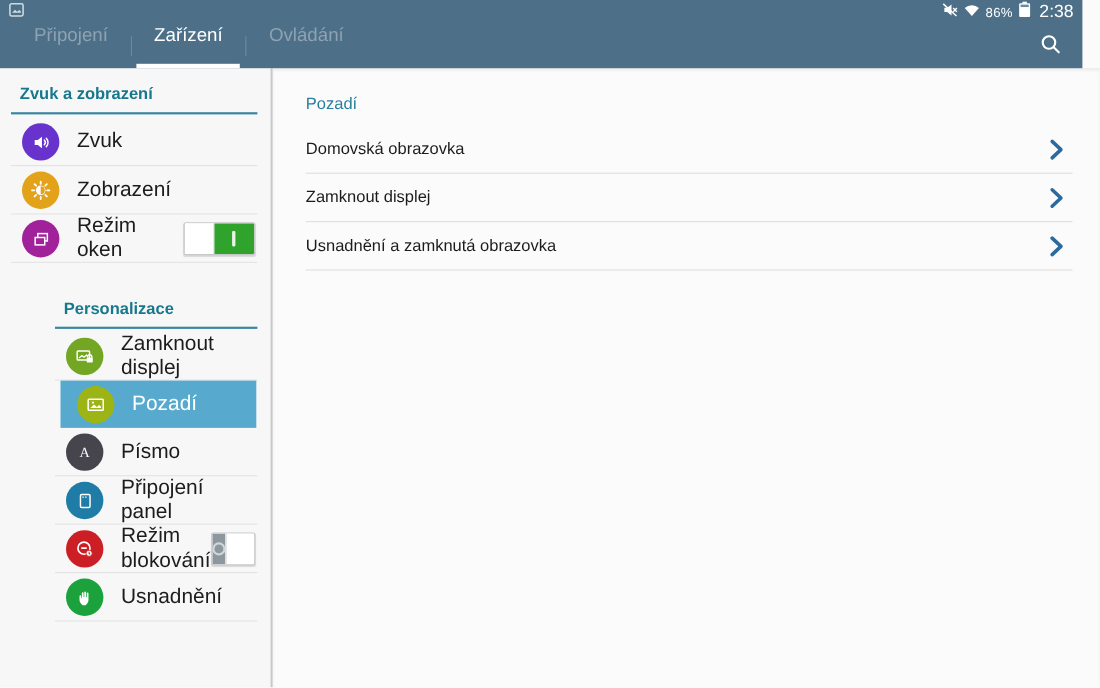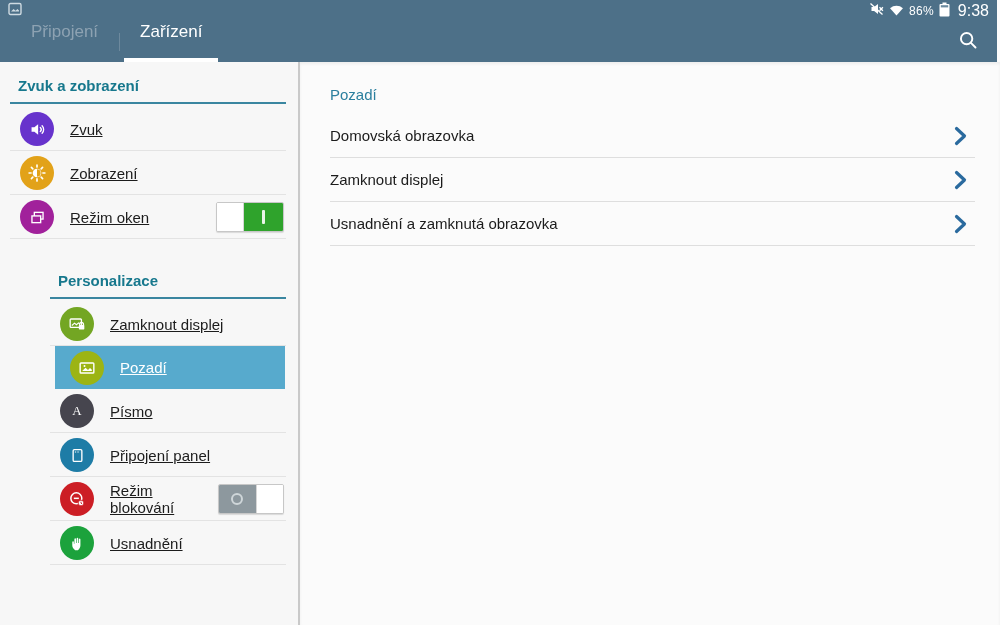--- a/index.html
+++ b/index.html
@@ -5,50 +5,50 @@
   * { box-sizing: border-box; }
   html,body { margin:0; padding:0; }
   body {
     width:1000px; height:625px; overflow:hidden;
     font-family:"Liberation Sans", sans-serif;
     background:#fbfbfb;
     position:relative;
   }
 
   
-  .header { position:absolute; top:0; left:0; right:3px; height:62px; background:#4d7088; z-index:5; }
+  .header { position:absolute; top:0; left:0; right:16px; height:62px; background:#4d7088; z-index:5; }
   .status-bar { height:22px; display:flex; align-items:center; padding:0 8px; }
   .status-left { flex:1; display:flex; align-items:center; }
   .status-right { display:flex; align-items:center; gap:5px; color:#fff; }
   .pct { font-size:12px; letter-spacing:0.3px; }
   .time { font-size:16px; margin-left:3px; }
 
   .tab-bar { height:40px; display:flex; align-items:stretch; padding-left:10px; }
   .tab { display:flex; align-items:flex-start; padding:0 21px; font-size:17px; color:#8da2b2; position:relative; }
   .tab.active { color:#ffffff; }
   .tab.active::after { content:""; position:absolute; left:5px; right:5px; bottom:0; height:4px; background:#fff; }
   .tab + .tab::before { content:""; position:absolute; left:0; top:11px; height:18px; width:1px; background:rgba(255,255,255,0.18); }
   .search-btn { margin-left:auto; width:58px; display:flex; align-items:center; justify-content:center; }
 
   
   .main { position:absolute; top:62px; bottom:0; left:0; right:0; display:flex; }
-  .sidebar { width:300px; flex:none; background:#f7f7f7; border-right:2px solid #c9c9c9; overflow:hidden; }
+  .sidebar { width:248px; flex:none; background:#f7f7f7; border-right:2px solid #c9c9c9; overflow:hidden; }
   .content { flex:1; background:#fbfbfb; padding:0 25px 0 30px; box-shadow: inset 0 2px 3px rgba(0,0,0,0.06); }
 
   
   .section-title { color:#17788d; font-weight:bold; font-size:15px; padding:15px 18px 8px; }
   .section-rule { height:2px; background:#3a86a0; margin:0 12px 3px 10px; }
   .section + .section { margin-top:18px;padding-left:40px; }
 
   .side-item { height:44px; display:flex; align-items:center; padding:0 14px 0 20px; position:relative; }
   .side-item::after { content:""; position:absolute; left:10px; right:12px; bottom:0; height:1px; background:#e3e3e3; }
   .side-item.selected { background:#57aacd; margin:0 13px 0 15px; padding:0 8px 0 15px; height:43px; }
   .side-item.selected::after { display:none; }
   .icon-circle { width:34px; height:34px; border-radius:50%; display:flex; align-items:center; justify-content:center; margin-right:16px; flex:none; }
-  .side-label { font-size:15px; color:#1c1c1c;text-decoration:underline; }
+  .side-label { font-size:19px; color:#1c1c1c; }
   .side-item.selected .side-label { color:#ffffff; }
 
   .ic-sound   { background:#6733cc; }
   .ic-display { background:#e2a219; }
   .ic-multi   { background:#a1219b; }
   .ic-lockscr { background:#73a623; }
   .ic-wall    { background:#9cb414; }
   .ic-font    { background:#46454e; }
   .ic-notif   { background:#1e7ca6; }
   .ic-access  { background:#1ca23c; }
@@ -98,30 +98,33 @@
         </svg>
       </span>
       <span class="pct">86%</span>
       <span>
         <svg width="11" height="15" viewBox="0 0 11 15">
           <rect x="3.5" y="0.5" width="4" height="2" fill="#fff"></rect>
           <rect x="0.5" y="2" width="10" height="12.5" rx="1" fill="#fff"></rect>
           <rect x="1.8" y="3.2" width="7.4" height="2.2" fill="#6b8ba0"></rect>
         </svg>
       </span>
-      <span class="time">9:38</span>
+      <span class="time">2:38</span>
     </div>
   </div>
 
   <div class="tab-bar">
     <div class="tab">
       <span>Připojení</span>
     </div>
     <div class="tab active">
       <span>Zařízení</span>
+    </div>
+    <div class="tab">
+      <span>Ovládání</span>
     </div>
     <div class="search-btn">
       <span>
         <svg width="22" height="22" viewBox="0 0 24 24" fill="none" stroke="#fff" stroke-width="2.1" stroke-linecap="round">
           <circle cx="10.5" cy="10.5" r="6.2"></circle>
           <path d="M15.2 15.2l5 5"></path>
         </svg>
       </span>
     </div>
   </div>

